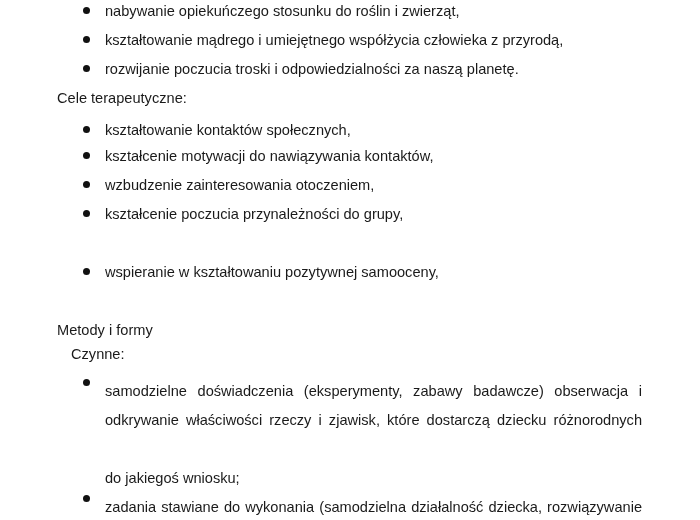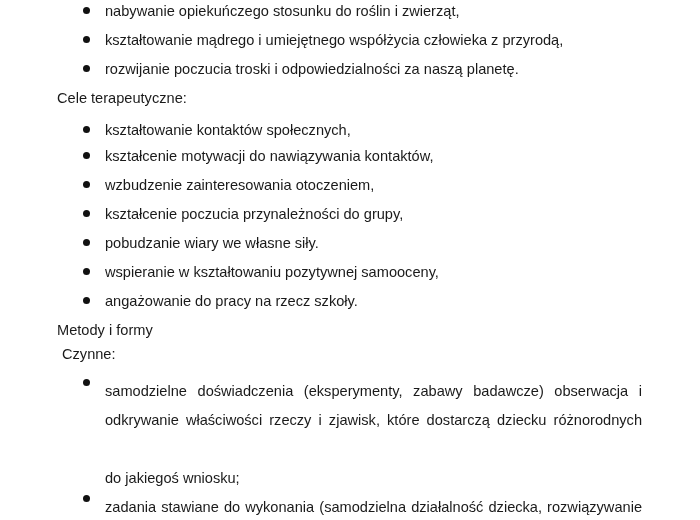--- a/index.html
+++ b/index.html
@@ -11,21 +11,21 @@
     }
     .page { position: absolute; left: 0; top: 0; width: 700px; height: 520px; }
     .line { position: absolute; white-space: nowrap; line-height: 20px; }
     .bullet-row { position: absolute; left: 0; width: 700px; height: 20px; }
     .bullet {
       position: absolute; left: 83px; top: 6px;
       width: 7px; height: 7px; border-radius: 50%; background: #111;
     }
     .btext { position: absolute; left: 105px; top: 0; white-space: nowrap; line-height: 20px; }
     .heading { left: 57px; font-weight: normal; }
-    .plain { left: 62px; text-align: center; }
+    .plain { left: 71px; text-align: center; }
     .just {
       position: absolute; left: 105px; width: 537px; line-height: 20px;
       text-align: justify; text-align-last: justify; white-space: normal; margin-top: 8px;
     }
     .just.last { text-align-last: left; }
   </style>
 </head>
 <body>
 
 <div class="page">
@@ -54,31 +54,23 @@
     <span class="btext">kształcenie motywacji do nawiązywania kontaktów,</span>
   </div>
   <div class="bullet-row" style="top:175px">
     <span class="bullet"></span>
     <span class="btext">wzbudzenie zainteresowania otoczeniem,</span>
   </div>
   <div class="bullet-row" style="top:204px">
     <span class="bullet"></span>
     <span class="btext">kształcenie poczucia przynależności do grupy,</span>
   </div>
-  <div class="bullet-row" style="top:233px">
-    <span class="bullet"></span>
-    <span class="btext">pobudzanie wiary we własne siły.</span>
-  </div>
   <div class="bullet-row" style="top:262px">
     <span class="bullet"></span>
     <span class="btext">wspieranie w kształtowaniu pozytywnej samooceny,</span>
-  </div>
-  <div class="bullet-row" style="top:291px">
-    <span class="bullet"></span>
-    <span class="btext">angażowanie do pracy na rzecz szkoły.</span>
   </div>
 
   <div class="line heading" style="top:320px">Metody i formy</div>
   <div class="line plain" style="top:344px">Czynne:</div>
 
   <div class="bullet-row" style="top:373px">
     <span class="bullet"></span>
   </div>
   <div class="just" style="top:373px">samodzielne doświadczenia (eksperymenty, zabawy badawcze) obserwacja i</div>
   <div class="just" style="top:402px">odkrywanie właściwości rzeczy i zjawisk, które dostarczą dziecku różnorodnych</div>

